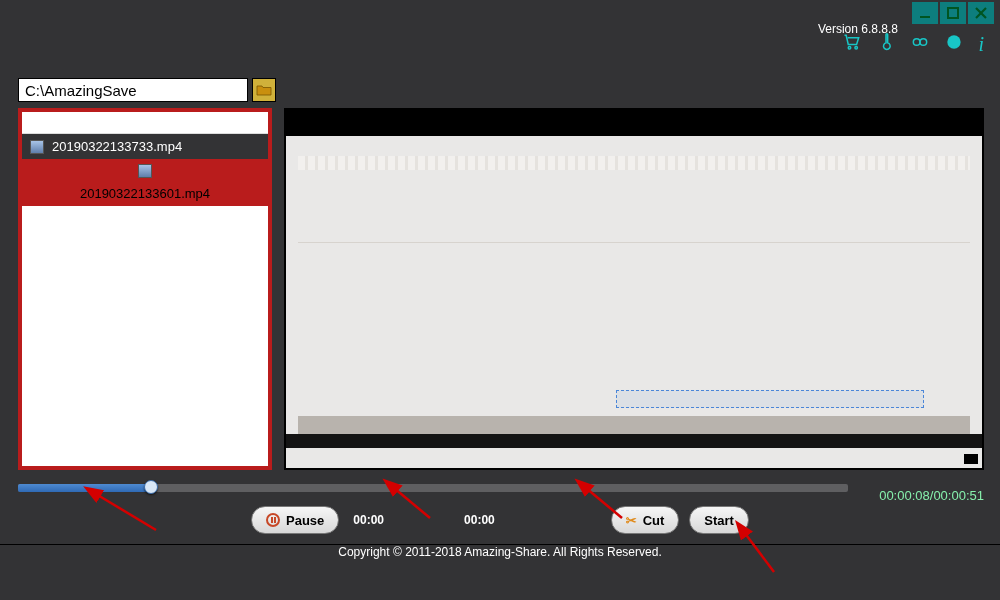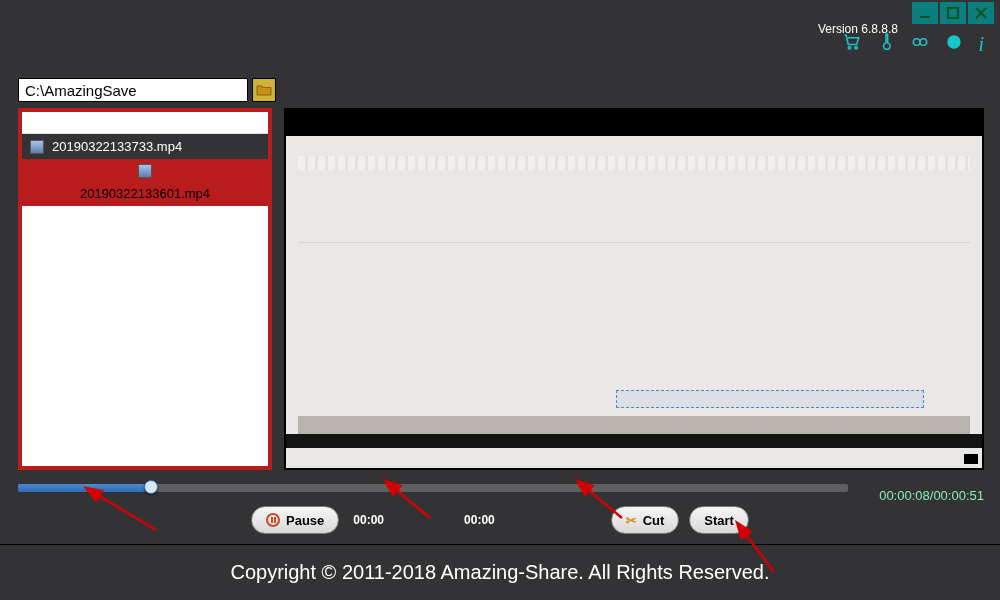--- a/index.html
+++ b/index.html
@@ -148,22 +148,22 @@
   .gap { width: 44px; }
   .gap2 { width: 84px; }
   .pause-ico { width:14px;height:14px;border:2px solid #c74827;border-radius:50%; display:flex;align-items:center;justify-content:center; }
   .pause-ico::before { content:""; width:2px; height:6px; background:#c74827; box-shadow: 3px 0 #c74827; margin-right:3px;}
   .cut-ico { color:#e08a1a; font-weight:bold; }
   .footer {
     position: absolute;
     left:0; right:0; bottom:0;
     height: 56px;
     border-top: 1px solid #000;
-    display:flex;align-items:center;justify-content:center;
-    color:#fff; font-size:20px;
+    display:flex;align-items:flex-start;justify-content:center;
+    color:#fff; font-size:12px;
   }
   
   .arrow { position:absolute; pointer-events:none; }
   .arrow svg { overflow:visible; }
 </style>
 </head>
 <body>
 
 <div class="titlebar">
   <span class="version">Version 6.8.8.8</span>

